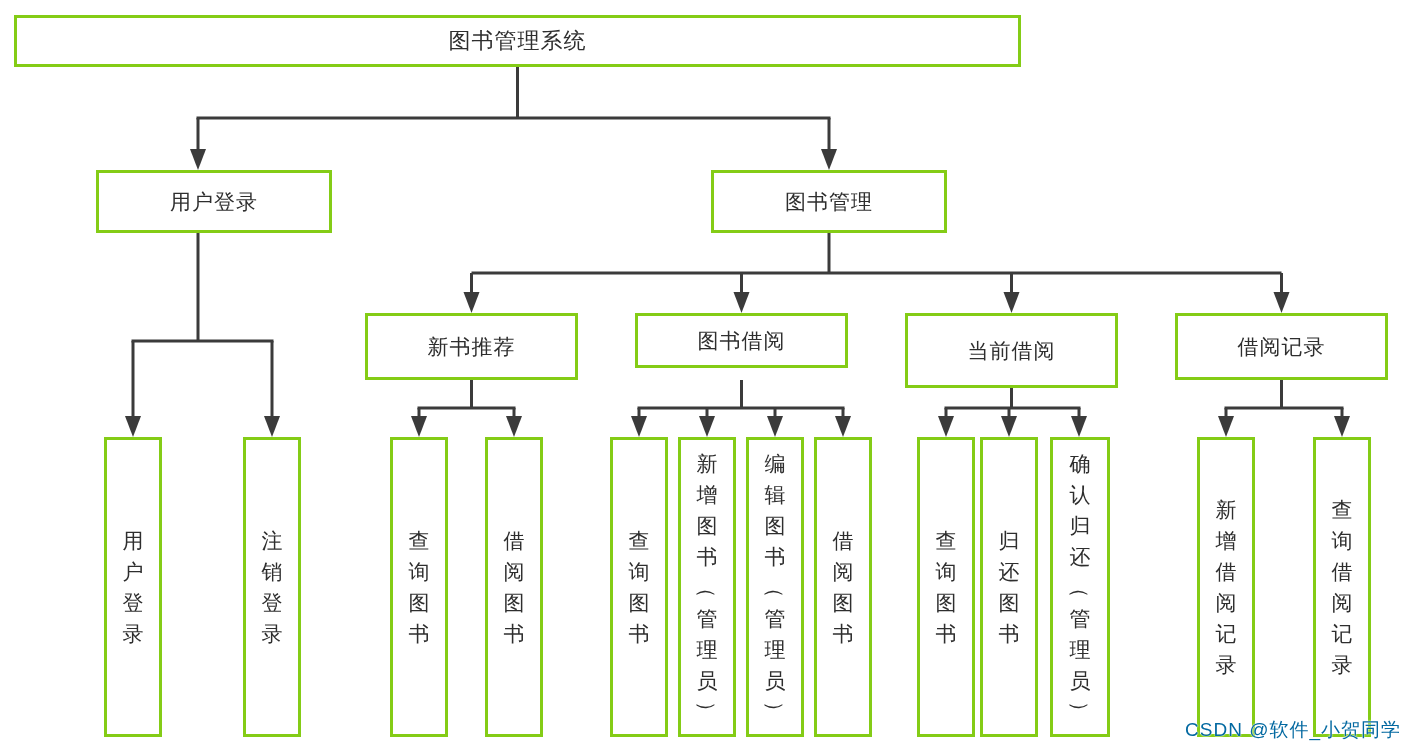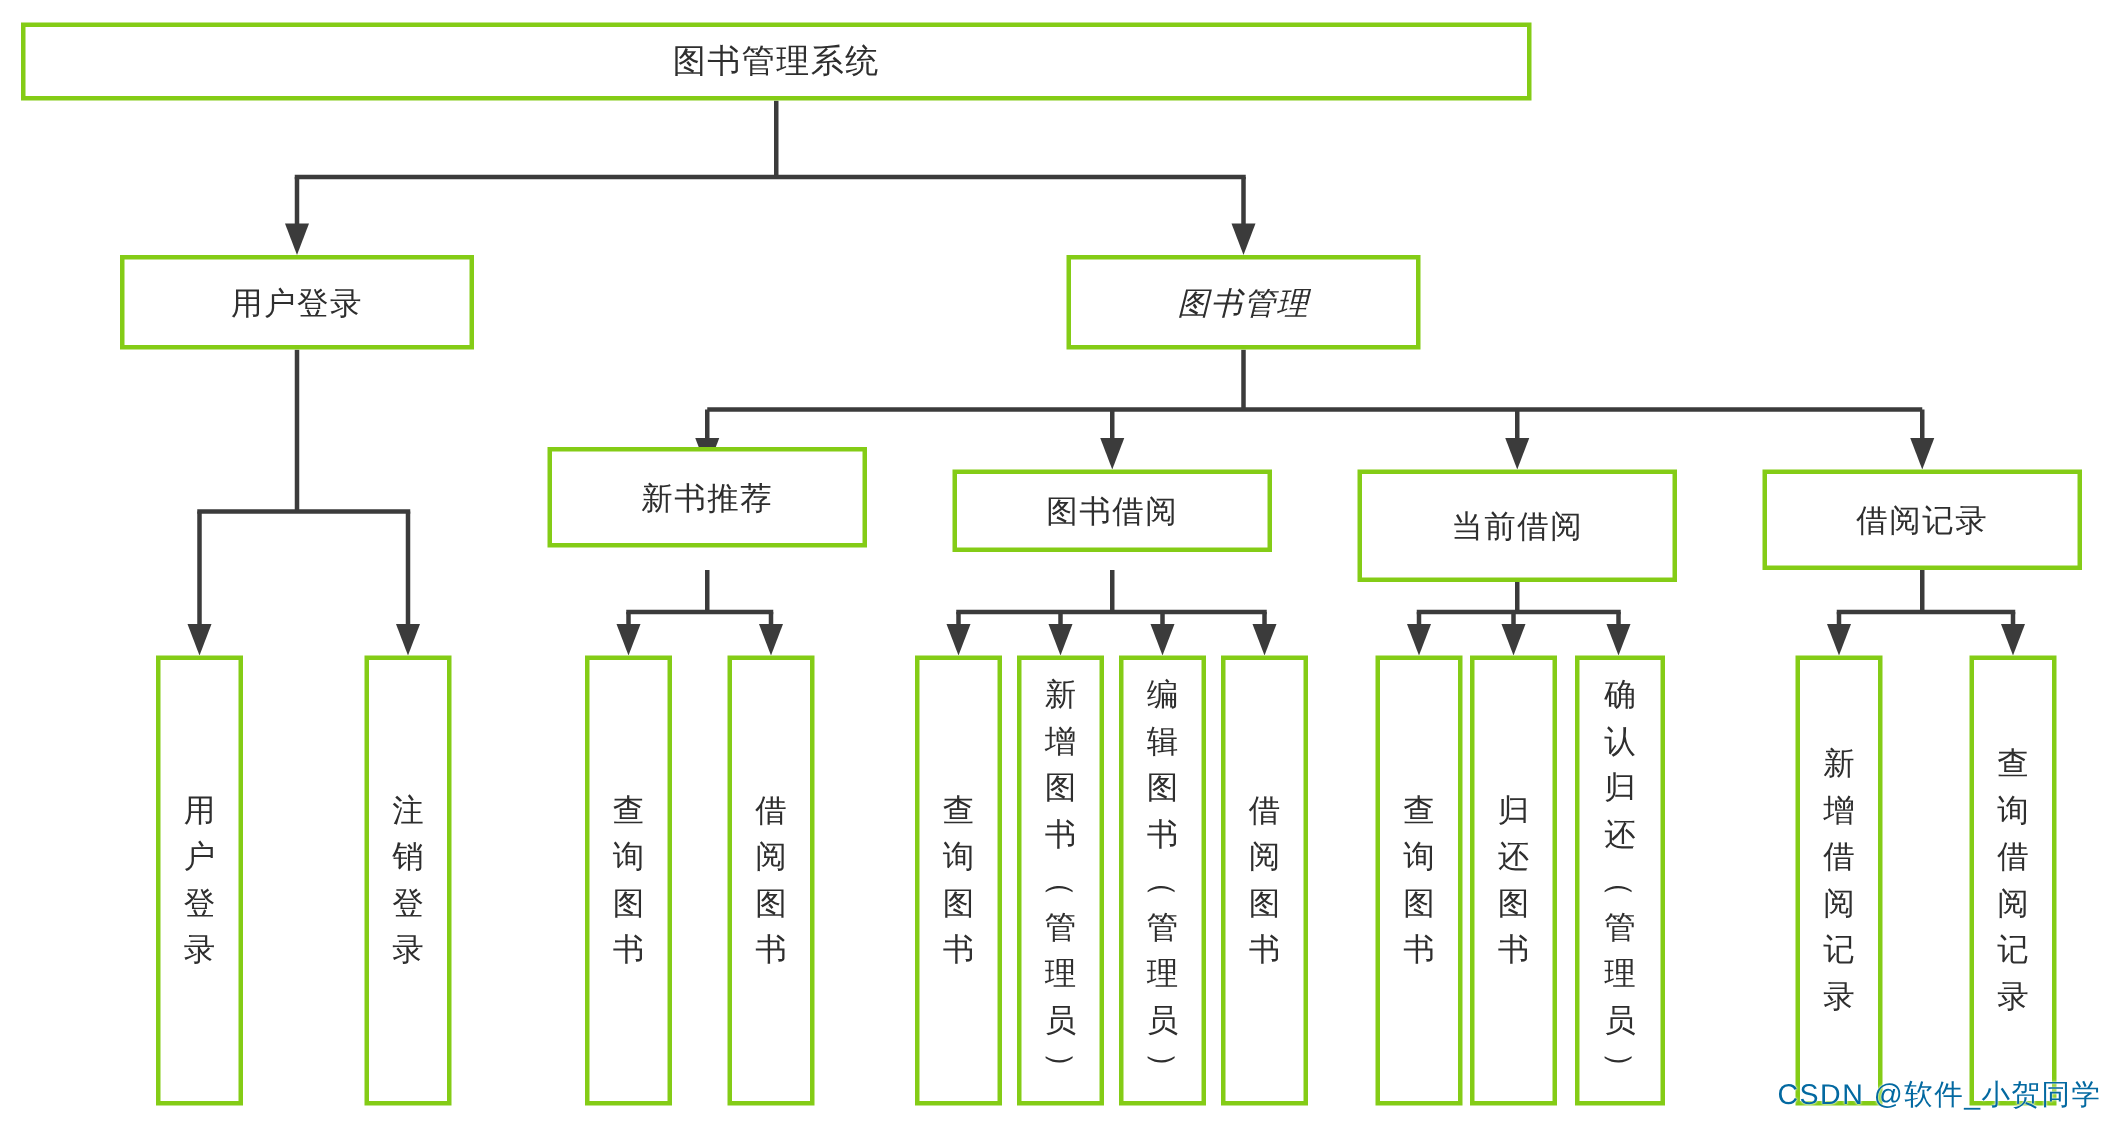--- a/index.html
+++ b/index.html
@@ -140,28 +140,28 @@
       <polygon points="1071,416 1087,416 1079,437"></polygon>
       <polygon points="1218,416 1234,416 1226,437"></polygon>
       <polygon points="1334,416 1350,416 1342,437"></polygon>
     </g>
   </svg>
 
   <div class="box hbox root-box" style="left:14px; top:15px; width:1007px; height:52px;">
     <span>图书管理系统</span>
   </div>
 
-  <div class="box hbox" style="left:80px; top:170px; width:236px; height:63px;">
+  <div class="box hbox" style="left:96px; top:170px; width:236px; height:63px;">
     <span>用户登录</span>
   </div>
-  <div class="box hbox" style="left:711px; top:170px; width:236px; height:63px;font-style:italic;">
+  <div class="box hbox" style="left:711px; top:170px; width:236px; height:63px;">
     <span>图书管理</span>
   </div>
 
-  <div class="box hbox" style="left:365px; top:298px; width:213px; height:67px;align-items:center;">
+  <div class="box hbox" style="left:365px; top:313px; width:213px; height:67px;align-items:center;">
     <span>新书推荐</span>
   </div>
   <div class="box hbox" style="left:635px; top:313px; width:213px; height:55px;">
     <span>图书借阅</span>
   </div>
   <div class="box hbox" style="left:905px; top:313px; width:213px; height:75px;">
     <span>当前借阅</span>
   </div>
   <div class="box hbox" style="left:1175px; top:313px; width:213px; height:67px;">
     <span>借阅记录</span>

